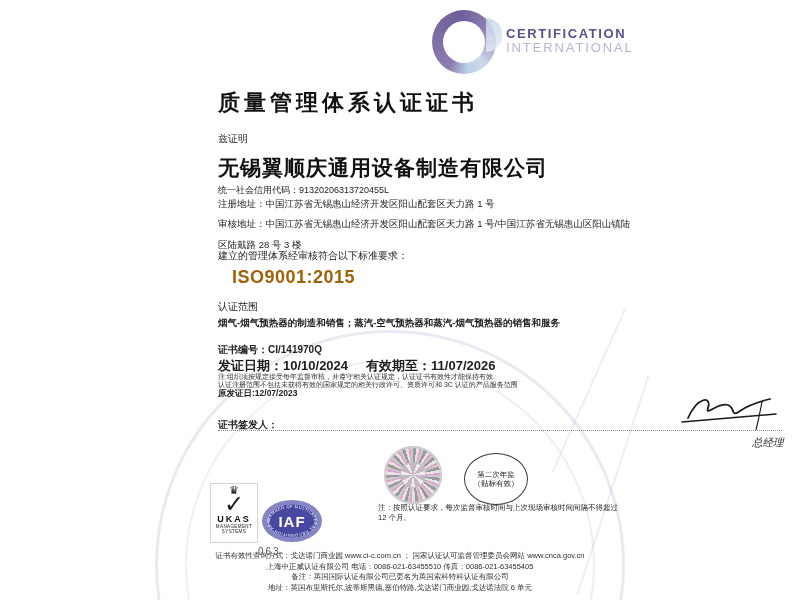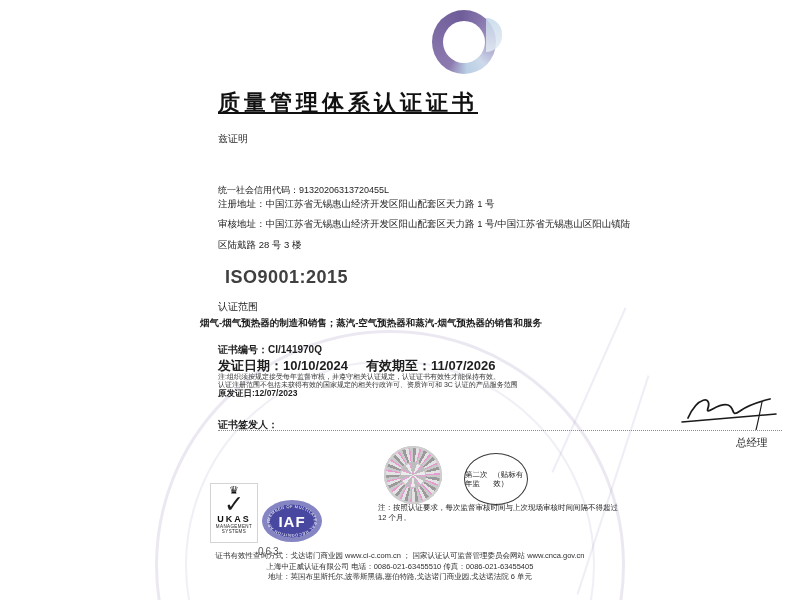--- a/index.html
+++ b/index.html
@@ -21,53 +21,53 @@
   }
   .logo-ring-inner { position:absolute; left:11px; top:11px; width:42px; height:42px; border-radius:50%; background:#fff; }
   .logo-c-tail { position:absolute; left:486px; top:18px; width:16px; height:34px; border-radius:0 16px 16px 0;
     background:linear-gradient(180deg,#c6d8ea,#e4ecf4); opacity:.85; }
   .logo-text { position:absolute; left:506px; top:27px; line-height:14px; }
   .logo-line1 { font-size:13px; font-weight:bold; letter-spacing:1.6px; color:#5c4d8c; }
   .logo-line2 { font-size:13px; letter-spacing:1.9px; color:#b9b3d6; }
 
   
   .abs { position:absolute; }
-  .title { left:218px; top:88px; font-size:22px; font-weight:bold; letter-spacing:4px; color:#111;text-decoration:underline; }
+  .title { left:218px; top:88px; font-size:22px; font-weight:bold; letter-spacing:4px; color:#111; }
   .certify { left:218px; top:132px; font-size:10px; color:#2a2a2a; }
   .company { left:218px; top:154px; font-size:21px; font-weight:bold; letter-spacing:1px; color:#111; }
   .credit { left:218px; top:184px; font-size:9px; }
   .regaddr { left:218px; top:198px; font-size:9.5px; }
   .auditaddr { left:218px; top:213px; width:420px; font-size:9.5px; line-height:21px; }
   .stdintro { left:218px; top:249px; font-size:10px; }
-  .stdcode { left:225px; top:267px; font-size:18px; font-weight:bold; letter-spacing:.5px; color:#404040; }
+  .stdcode { left:232px; top:267px; font-size:18px; font-weight:bold; letter-spacing:.5px; color:#a16207; }
   .scopehead { left:218px; top:300px; font-size:10px; }
-  .scopetext { left:200px; top:317px; width:420px; font-size:9.5px; font-weight:bold; }
+  .scopetext { left:218px; top:317px; width:420px; font-size:9.5px; font-weight:bold; }
   .certno { left:218px; top:343px; font-size:10px; }
   .certno b, .dates b { font-weight:bold; }
   .dates { left:218px; top:357px; font-size:13px; }
   .dates .gap { display:inline-block; width:18px; }
   .note1 { left:218px; top:372px; font-size:7px; color:#333; }
   .note2 { left:218px; top:380px; font-size:7px; color:#333; }
   .origissue { left:218px; top:388px; font-size:8.5px; font-weight:bold; }
 
   
   .sig-svg { left:676px; top:390px; width:108px; height:40px; }
   .sign-line { left:218px; top:430px; width:564px; border-top:1px dotted #8a8a8a; height:0; }
   .signer-label { left:218px; top:418px; font-size:10px; font-weight:bold; }
-  .signer-title { left:736px; top:436px; font-size:10.5px; }
+  .signer-title { left:752px; top:436px; font-size:10.5px;font-style:italic; }
 
   
   .holo { left:384px; top:446px; width:58px; height:58px; border-radius:50%;
     background:repeating-conic-gradient(#9a9a9a 0deg 7deg,#e3e3e3 7deg 14deg,#e79ad0 14deg 18deg,#c9c9c9 18deg 24deg);
     box-shadow:inset 0 0 0 2px #cfcfcf; }
   .holo-inner { position:absolute; left:16px; top:16px; width:26px; height:26px; border-radius:50%;
     background:repeating-conic-gradient(#bdbdbd 0deg 20deg,#ececec 20deg 40deg,#e0a8d4 40deg 50deg);
     box-shadow:inset 0 0 0 1px #bfbfbf; }
   .annual-circle { left:464px; top:453px; width:64px; height:52px; border:1.5px solid #3a3a3a; border-radius:50%;
-    display:flex; flex-direction:row; align-items:center; justify-content:center; line-height:9px; }
+    display:flex; flex-direction:column; align-items:center; justify-content:center; line-height:9px; }
   .annual-circle div { font-size:7.5px; color:#222; }
   .seal-note { left:378px; top:503px; width:250px; font-size:7.5px; line-height:10px; color:#222; }
 
   
   .ukas { left:210px; top:483px; width:48px; height:60px; border:1px solid #d4d4d4; background:#fff;
     display:flex; flex-direction:column; align-items:center; padding-top:1px; }
   .ukas .crown { font-size:11px; line-height:11px; color:#111; }
   .ukas .check { font-size:24px; line-height:20px; font-weight:bold; color:#1c1c1c; margin-top:-2px; }
   .ukas .ukas-word { font-size:9px; font-weight:bold; letter-spacing:2px; color:#111; margin-top:0px; }
   .ukas .ukas-sub { font-size:4.5px; letter-spacing:.4px; color:#222; line-height:5px; text-align:center; }
@@ -88,34 +88,40 @@
 
   <div class="wm-circle wm-c1"></div>
   <div class="wm-circle wm-c2"></div>
   <div class="wm-line wm-l1"></div>
   <div class="wm-line wm-l2"></div>
 
   <div class="logo-ring">
     <div class="logo-ring-inner"></div>
   </div>
   <div class="logo-c-tail"></div>
+  <div class="logo-text">
+    <div class="logo-line1">CERTIFICATION</div>
+    <div class="logo-line2">INTERNATIONAL</div>
+  </div>
 
   <div class="abs title">质量管理体系认证证书</div>
   <div class="abs certify">兹证明</div>
 
+  <div class="abs company">无锡翼顺庆通用设备制造有限公司</div>
   <div class="abs credit">
     <span>统一社会信用代码：</span><span>91320206313720455L</span>
   </div>
   <div class="abs regaddr">
     <span>注册地址：</span><span>中国江苏省无锡惠山经济开发区阳山配套区天力路 1 号</span>
   </div>
   <div class="abs auditaddr">
     <span>审核地址：</span><span>中国江苏省无锡惠山经济开发区阳山配套区天力路 1 号/中国江苏省无锡惠山区阳山镇陆区陆戴路 28 号 3 楼</span>
   </div>
 
+  <div class="abs stdintro">建立的管理体系经审核符合以下标准要求：</div>
   <div class="abs stdcode">ISO9001:2015</div>
 
   <div class="abs scopehead">认证范围</div>
   <div class="abs scopetext">烟气-烟气预热器的制造和销售；蒸汽-空气预热器和蒸汽-烟气预热器的销售和服务</div>
 
   <div class="abs certno">
     <b><span>证书编号：</span></b><b><span>CI/141970Q</span></b>
   </div>
   <div class="abs dates">
     <b><span>发证日期：</span></b><b><span>10/10/2024</span></b><span class="gap"></span><b><span>有效期至：</span></b><b><span>11/07/2026</span></b>
@@ -156,16 +162,17 @@
           <path id="iafring" d="M 8 21 A 22 13 0 1 1 52 21 A 22 13 0 1 1 8 21"></path>
         </defs>
       <text font-size="4" fill="#ffffff" letter-spacing="0.5"><textPath href="#iafring">MEMBER OF MULTILATERAL RECOGNITION ARRANGEMENTS</textPath></text>
     </svg>
     <span class="iaf-word">IAF</span>
   </div>
 
   <div class="abs footer">
     <div>证书有效性查询方式：戈达诺门商业园 www.ci-c.com.cn ； 国家认证认可监督管理委员会网站 www.cnca.gov.cn</div>
     <div>上海中正威认证有限公司 电话：0086-021-63455510 传真：0086-021-63455405</div>
+    <div>备注：英国国际认证有限公司已更名为英国索科特科认证有限公司</div>
     <div>地址：英国布里斯托尔,波蒂斯黑德,塞伯特路,戈达诺门商业园,戈达诺法院 6 单元</div>
   </div>
 
 </div>
 
 </body></html>

